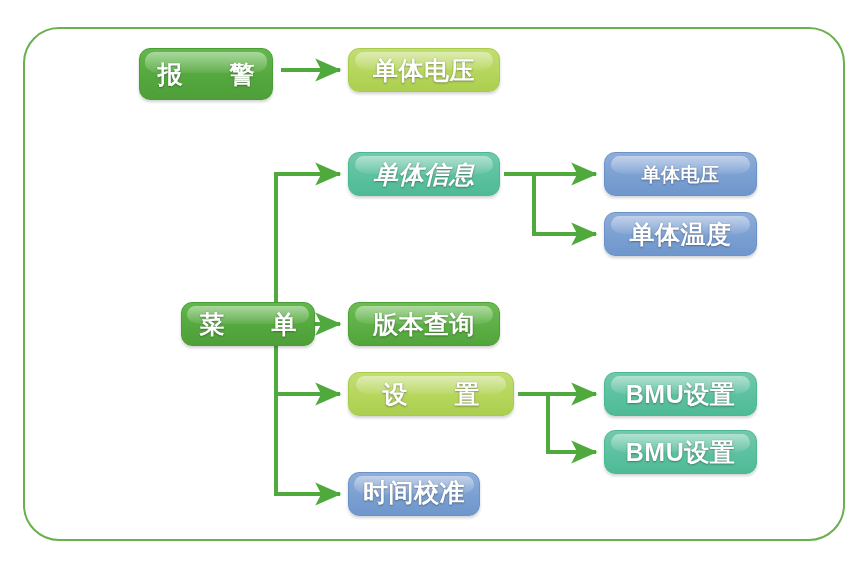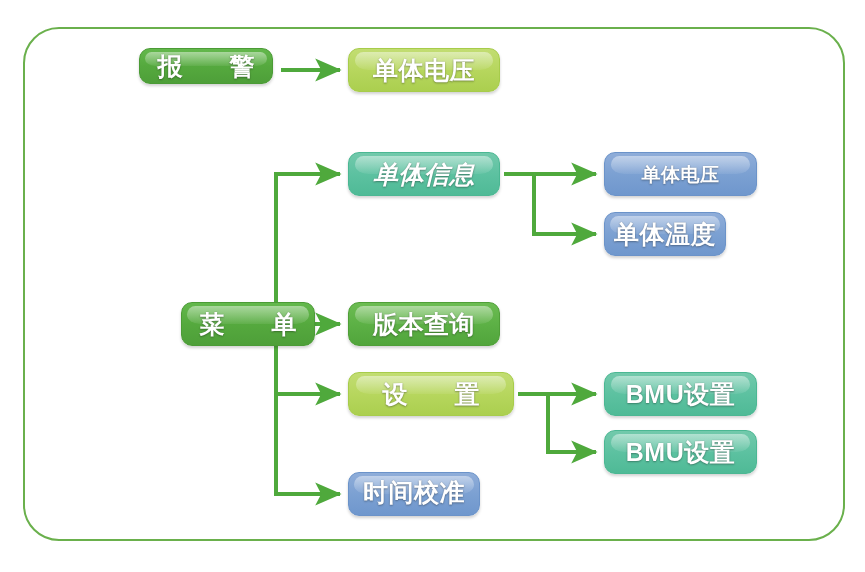--- a/index.html
+++ b/index.html
@@ -88,26 +88,26 @@
   .theme-teal {
     background: linear-gradient(to bottom, #72c9ab 0%, #5cc1a0 52%, #4fba96 100%);
     border: 1px solid #4bb793;
   }
   .theme-blue {
     background: linear-gradient(to bottom, #8fadd9 0%, #7ba0d2 52%, #6f97cd 100%);
     border: 1px solid #6b93c9;
   }
 
   
-  .n-alarm        { left: 139px; top: 48px;  width: 134px; height: 36px; font-size: 25px; }
+  .n-alarm        { left: 139px; top: 48px;  width: 134px; height: 52px; font-size: 25px; }
   .n-alarm-info   { left: 348px; top: 48px;  width: 152px; height: 44px; font-size: 25px; }
   .n-menu         { left: 139px; top: 302px; width: 134px; height: 44px; font-size: 25px; margin-left: 42px; }
   .n-cell-info    { left: 348px; top: 152px; width: 152px; height: 44px; font-size: 25px; font-style: italic; }
   .n-cell-volt    { left: 604px; top: 152px; width: 153px; height: 44px; font-size: 19px; }
-  .n-cell-temp    { left: 604px; top: 212px; width: 122px; height: 44px; font-size: 25px; }
+  .n-cell-temp    { left: 604px; top: 212px; width: 153px; height: 44px; font-size: 25px; }
   .n-version      { left: 348px; top: 302px; width: 152px; height: 44px; font-size: 25px; }
   .n-settings     { left: 348px; top: 372px; width: 166px; height: 44px; font-size: 25px; }
   .n-cmu          { left: 604px; top: 372px; width: 153px; height: 44px; font-size: 25px; }
   .n-bmu          { left: 604px; top: 430px; width: 153px; height: 44px; font-size: 25px; }
   .n-time         { left: 348px; top: 472px; width: 132px; height: 44px; font-size: 25px; font-family: Liberation Mono, monospace; }
 
   
   .wide .label { letter-spacing: 20px; text-indent: 20px; }
 </style>
 </head>

